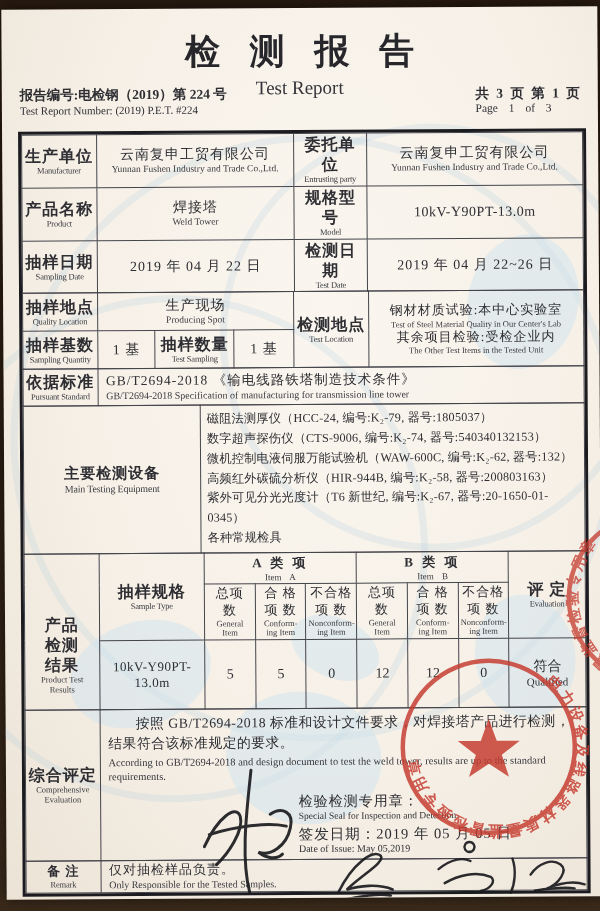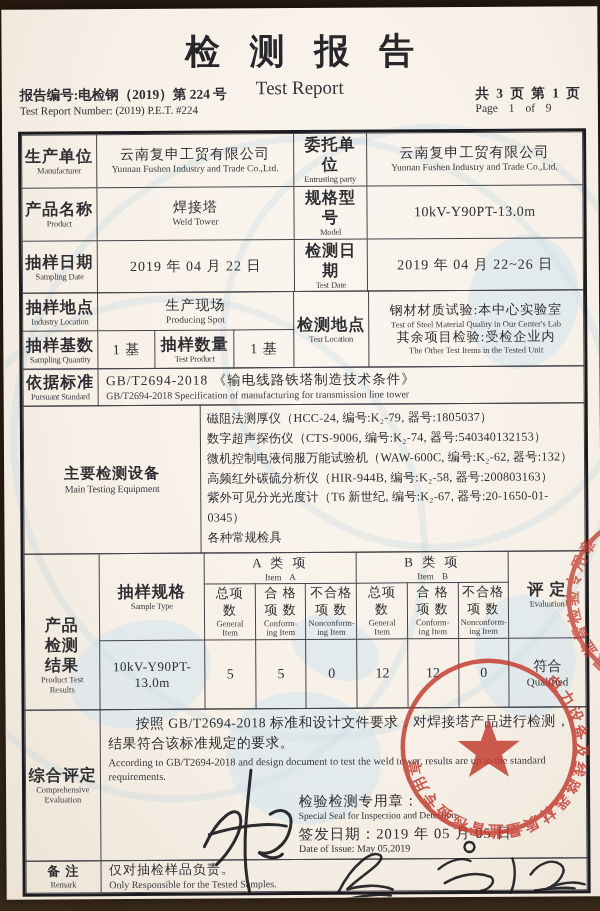--- a/index.html
+++ b/index.html
@@ -35,21 +35,21 @@
   td{border:1px solid #45454c;padding:1px 2px;text-align:center;vertical-align:middle;overflow:hidden;}
   .lab .cn{font-weight:700;font-size:16px;letter-spacing:1px;white-space:pre-line;line-height:1.25;}
   .lab .en{font-size:8.5px;white-space:nowrap;letter-spacing:-0.2px;line-height:1.15;color:#3a3a40;}
   .lab .enw{font-size:8.5px;white-space:pre-line;line-height:1.15;color:#3a3a40;}
   .val .cn{font-size:14px;letter-spacing:1px;line-height:1.25;}
   .val .en{font-size:9.5px;line-height:1.2;color:#3a3a40;}
   .mono{font-size:14px;letter-spacing:.5px;}
   .pl{white-space:pre-line;margin-top:48px;}
   .left{text-align:left;}
   .eqlist{font-size:12.2px;text-align:left;line-height:1.62;padding:4px 2px 4px 6px;letter-spacing:.2px;}
-  .subhd .cn{font-size:13px;font-weight:400;letter-spacing:3px;}
+  .subhd .cn{font-size:13px;font-weight:700;letter-spacing:3px;}
   .subhd .en{font-size:9px;word-spacing:6px;color:#3a3a40;}
   .colhd .cn{font-size:13px;white-space:pre-line;line-height:1.3;letter-spacing:1px;}
   .colhd .en{font-size:8.5px;white-space:pre-line;line-height:1.1;color:#3a3a40;}
   .num{font-size:14px;}
   .eval-cell{vertical-align:top;text-align:left;padding:4px 8px;}
   .eval-cn{font-size:13.8px;line-height:1.5;text-indent:2em;letter-spacing:.5px;}
   .eval-en{font-size:10.5px;line-height:1.35;margin-top:1px;color:#36363c;}
   .seal-block{margin:10px 4px 0 190px;line-height:1.25;}
   .seal-block .l1{font-size:14px;letter-spacing:1px;}
   .seal-block .l2{font-size:9.5px;}
@@ -89,21 +89,21 @@
 
     <div class="hd">
       <div class="title-cn">检测报告</div>
       <div class="title-en">Test Report</div>
       <div class="rep-no">
         <div class="cn">报告编号:电检钢（2019）第 224 号</div>
         <div class="en">Test Report Number: (2019) P.E.T. #224</div>
       </div>
       <div class="pg">
         <div class="cn">共 3 页  第 1 页</div>
-        <div class="en">Page 1 of 9</div>
+        <div class="en">Page 1 of 3</div>
       </div>
     </div>
 
     <div class="tblwrap">
 
       <table>
         <colgroup>
               <col style="width:72px">
               <col style="width:191px">
               <col style="width:70px">
@@ -170,21 +170,21 @@
               <col style="width:56px">
               <col style="width:76px">
               <col style="width:58px">
               <col style="width:72px">
               <col style="width:208px">
             </colgroup>
         <tbody>
               <tr style="height:38px">
           <td class="lab">
                   <div class="cn">抽样地点</div>
-                  <div class="en">Industry Location</div>
+                  <div class="en">Quality Location</div>
                 </td>
           <td class="val" colspan="3">
                   <div class="cn">生产现场</div>
                   <div class="en">Producing Spot</div>
                 </td>
           <td class="lab" rowspan="2">
                   <div class="cn">检测地点</div>
                   <div class="en">Test Location</div>
                 </td>
           <td class="val" rowspan="2">
@@ -197,21 +197,21 @@
         <tr style="height:38px">
           <td class="lab">
                   <div class="cn">抽样基数</div>
                   <div class="en">Sampling Quantity</div>
                 </td>
           <td class="val">
                   <div class="cn">1 基</div>
                 </td>
           <td class="lab">
                   <div class="cn">抽样数量</div>
-                  <div class="en">Test Product</div>
+                  <div class="en">Test Sampling</div>
                 </td>
           <td class="val">
                   <div class="cn">1 基</div>
                 </td>
         </tr>
       </tbody>
           </table>
 
       <table>
         <colgroup>

